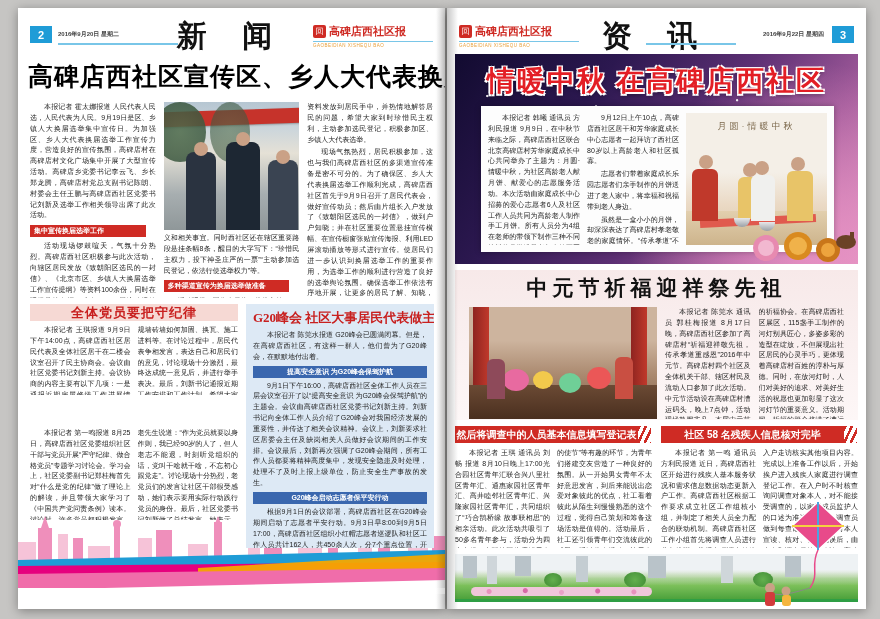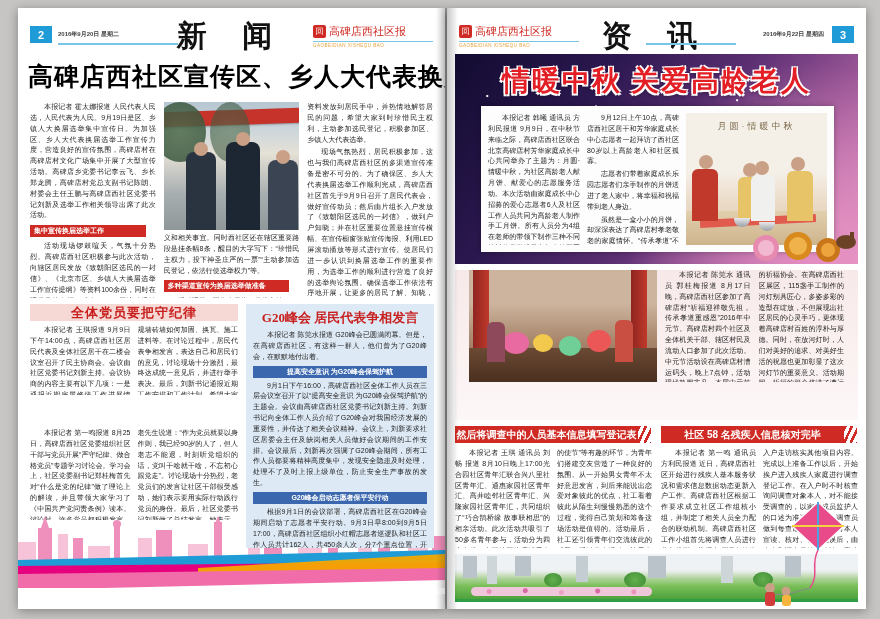--- a/index.html
+++ b/index.html
@@ -12,21 +12,21 @@
 
   
   .phead{position:absolute;top:12px;left:12px;right:12px;height:34px;}
   .numbox{position:absolute;top:6px;width:22px;height:17px;background:#1f9cd7;color:#fff;font-weight:bold;font-size:11px;display:flex;align-items:center;justify-content:center;}
   .pdate{position:absolute;top:10px;font-size:6px;color:#444;font-weight:bold;white-space:nowrap;}
   .hline{position:absolute;top:23px;height:2px;background:#79c6e8;}
   .sectitle{position:absolute;top:-4px;left:0;right:0;text-align:center;font-family:"Liberation Serif",serif;font-size:30px;font-weight:bold;color:#111;letter-spacing:14px;}
   .masthead{position:absolute;top:4px;width:120px;}
   .mh-row{display:flex;align-items:center;gap:3px;}
   .mh-logo{width:13px;height:13px;background:#cf2b24;border-radius:2px;color:#fff;font-size:8px;display:flex;align-items:center;justify-content:center;flex:0 0 13px;}
-  .mh-name{font-size:11px;font-weight:normal;color:#cf2b24;white-space:nowrap;}
+  .mh-name{font-size:11px;font-weight:bold;color:#cf2b24;white-space:nowrap;}
   .mh-sub{font-size:4.5px;color:#e8a03c;border-top:1px solid #79c6e8;margin-top:2px;padding-top:1px;letter-spacing:.5px;}
 
   
   .headline{position:absolute;top:52px;left:10px;right:10px;text-align:center;font-family:"Liberation Serif",serif;font-size:25px;font-weight:bold;color:#000;letter-spacing:1px;white-space:nowrap;}
   .lead-cols{position:absolute;top:94px;left:12px;right:12px;height:196px;display:flex;gap:8px;}
   .lcol{flex:1;overflow:hidden;}
   .lcol.mid{flex:1.08;}
   p.bt{margin:0 0 2px 0;font-size:7px;line-height:1.55;color:#222;text-align:justify;text-indent:2em;}
   .tagbar{position:relative;background:#cf2b24;color:#fff;font-size:7px;font-weight:bold;height:12px;line-height:12px;padding:0 4px;margin:4px 10px 4px 0;white-space:nowrap;overflow:hidden;}
   .tagbar::after{content:"";position:absolute;right:-12px;top:0;width:12px;height:100%;background:repeating-linear-gradient(115deg,#cf2b24 0 2px,transparent 2px 5px);}
@@ -168,21 +168,21 @@
     <div class="party-cols">
       <div class="lcol">
         <p class="bt">本报记者 第一鸣报道 8月25日，高碑店西社区党委组织社区干部与党员开展“严守纪律、做合格党员”专题学习讨论会。学习会上，社区党委副书记郑桂梅首先对“什么是党的纪律”做了理论上的解读，并且带领大家学习了《中国共产党问责条例》读本。讨论时，许多党员都积极发言，畅谈感触，纷纷表示：“如何守规矩，做合格党员”，首先要牢记自己是一名共产党员，亮出自己的党员身份。其次，要时刻站在群众的前面，发挥党员带头作用。特别是高碑店村党总支阎金村党员提出的“党员十带头”的标准，讲述了自己是如何遵规执行的。年过八旬的老党员吕</p>
       </div>
       <div class="lcol">
         <p class="bt" style="text-indent:0;">老先生说道：“作为党员就要以身作则，我已经90岁的人了，但人老志不能退，时刻听党组织的话，党叫干啥就干啥，不忘初心跟党走”。讨论现场十分热烈，老党员们的发言让社区干部很受感动，她们表示要用实际行动践行党员的身份。最后，社区党委书记刘新做了总结发言。她表示，全体党员要把守纪律、讲规矩、做合格党员落实到行动当中，特别是年轻的在职党员们，要向老党员们学习，对党要忠诚，干实事，切实发挥好先锋模范作用，扎扎实实为群众服务。</p>
       </div>
     </div>
 
     <div class="g20">
-      <div class="g20-title">G20峰会 居民代表争相发言</div>
+      <div class="g20-title">G20峰会 社区大事居民代表做主</div>
       <p class="bt">本报记者 陈莞水报道 G20峰会已圆满闭幕。但是，在高碑店西社区，有这样一群人，他们曾为了G20峰会，在默默地付出着。</p>
       <div class="bluebar">提高安全意识 为G20峰会保驾护航</div>
       <p class="bt">9月1日下午16:00，高碑店西社区全体工作人员在三层会议室召开了以“提高安全意识 为G20峰会保驾护航”的主题会。会议由高碑店西社区党委书记刘新主持。刘新书记向全体工作人员介绍了G20峰会对我国经济发展的重要性，并传达了相关会议精神。会议上，刘新要求社区居委会主任及缺岗相关人员做好会议期间的工作安排。会议最后，刘新再次强调了G20峰会期间，所有工作人员都要将精神高度集中，发现安全隐患及时处理，处理不了及时上报上级单位，防止安全生产事故的发生。</p>
       <div class="bluebar">G20峰会启动志愿者保平安行动</div>
       <p class="bt">根据9月1日的会议部署，高碑店西社区在G20峰会期间启动了志愿者平安行动。9月3日早8:00到9月5日17:00，高碑店西社区组织小红帽志愿者巡逻队和社区工作人员共计162人，共450余人次，分7个重点位置，开展护航G20社区平安行动。</p>
 
     </div>
 
     <div class="footer-left">
       <svg viewBox="0 0 427 78" preserveAspectRatio="none">
@@ -232,21 +232,21 @@
         <div class="mh-sub">GAOBEIDIAN XISHEQU BAO</div>
       </div>
       <div class="sectitle">资 讯</div>
       <div class="hline" style="right:118px;width:90px;"></div>
       <div class="pdate" style="right:30px;">2016年9月22日 星期四</div>
       <div class="numbox" style="right:0;">3</div>
     </div>
 
     <div class="feature">
       <div class="stars"></div>
-      <div class="feat-title">情暖中秋 关爱高龄老人</div>
+      <div class="feat-title">情暖中秋 在高碑店西社区</div>
       <div class="feat-box">
         <div class="fcol">
           <p class="bt">本报记者 韩曦 通讯员 方利民报道 9月9日，在中秋节来临之际，高碑店西社区联合北京高碑店村芳华家庭成长中心共同举办了主题为：月圆·情暖中秋，为社区高龄老人献月饼、献爱心的志愿服务活动。本次活动由家庭成长中心招募的爱心志愿者6人及社区工作人员共同为高龄老人制作手工月饼。所有人员分为4组在老师的带领下制作三种不同馅料的月饼满足老年人的不同需求。爱心馅料、精心包装、热心服务，体现了志愿者们为老服务的理念。</p>
         </div>
         <div class="fcol">
           <p class="bt">9月12日上午10点，高碑店西社区居干和芳华家庭成长中心志愿者一起拜访了西社区80岁以上高龄老人和社区孤寡。</p>
           <p class="bt">志愿者们带着家庭成长乐园志愿者们亲手制作的月饼送进了老人家中，将幸福和祝福带到老人身边。</p>
           <p class="bt">虽然是一盒小小的月饼，却深深表达了高碑店村孝老敬老的家庭情怀。“传承孝道”不仅是每个家庭的行动，人人都应传承“孝道”，让“孝道”在高碑店扎下根来。</p>
         </div>
         <div class="photo-moon">
@@ -271,20 +271,21 @@
         <circle cx="52" cy="26" r="14" fill="#d98a1f"></circle>
         <circle cx="52" cy="26" r="9" fill="#f0b24a"></circle>
         <circle cx="82" cy="30" r="12" fill="#c9761a"></circle>
         <circle cx="82" cy="30" r="7" fill="#eda43d"></circle>
         <ellipse cx="100" cy="22" rx="10" ry="7" fill="#6b4226"></ellipse>
         <rect x="104" y="12" width="4" height="6" fill="#6b4226"></rect>
       </svg>
     </div>
 
     <div class="zhong">
+      <div class="zhong-title">中元节祈福迎祥祭先祖</div>
       <div class="zhong-body">
         <div class="photo-lantern">
           <div class="lt-curtain" style="left:4px;"></div>
           <div class="lt-curtain" style="right:10px;"></div>
           <div class="lt-table"></div>
           <div class="lt-blob" style="left:34px;bottom:28px;width:26px;height:22px;background:#e86aa0;"></div>
           <div class="lt-blob" style="left:64px;bottom:30px;width:20px;height:18px;background:#f2c94c;"></div>
           <div class="lt-blob" style="left:90px;bottom:26px;width:22px;height:20px;background:#6fcf97;"></div>
           <div class="lt-blob" style="left:118px;bottom:30px;width:24px;height:22px;background:#eb5757;"></div>
           <div class="pm-person" style="left:18px;bottom:20px;width:18px;height:40px;background:#8e4a5a;position:absolute;"></div>

